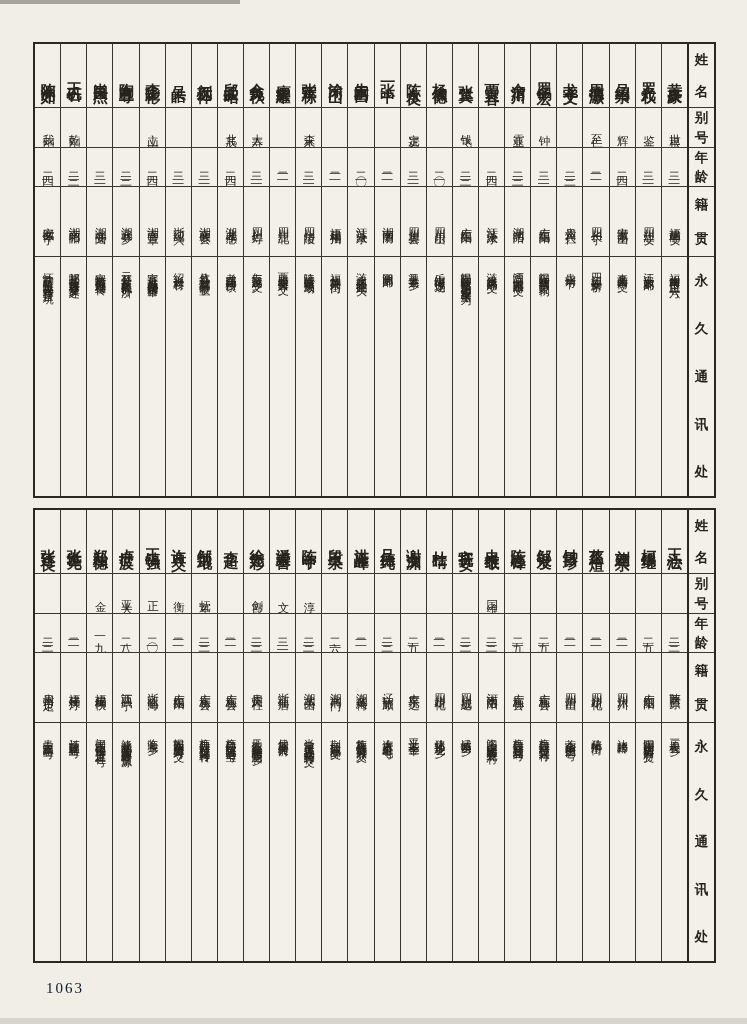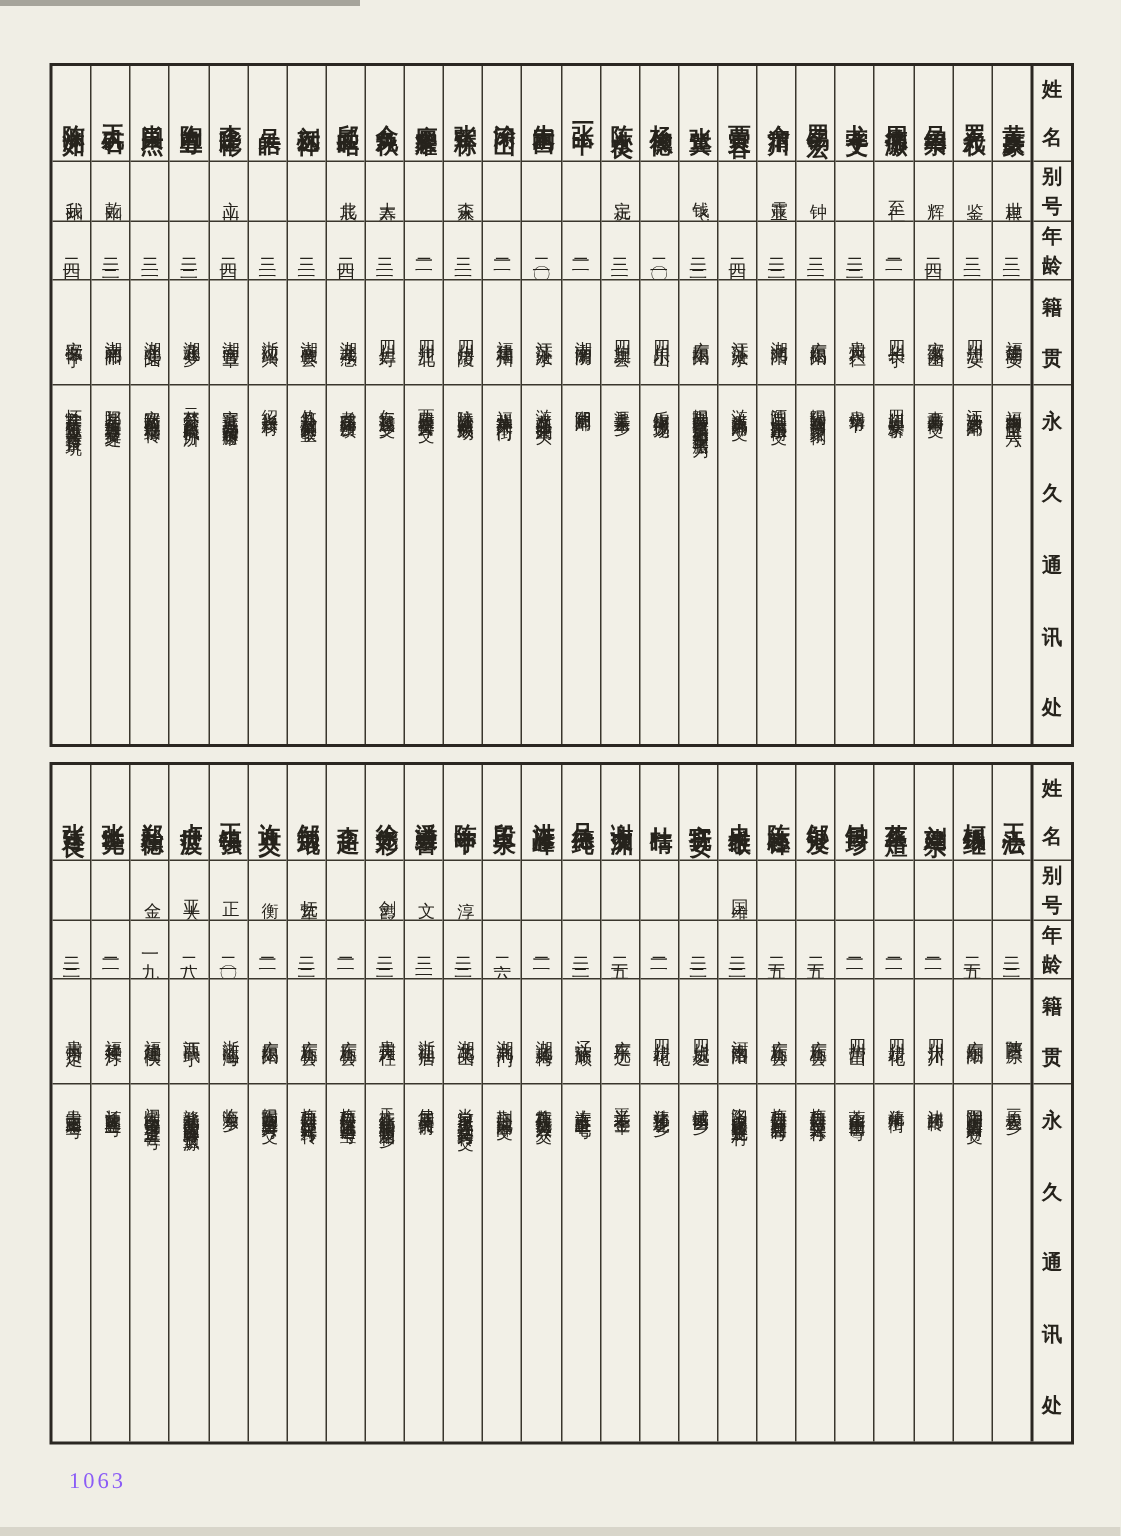--- a/index.html
+++ b/index.html
@@ -51,21 +51,21 @@
   .cell.hdr{padding:0;}
   .spread{
     display:flex;flex-direction:column;justify-content:space-around;align-items:center;
     align-self:stretch;flex:1;height:100%;
     font-size:13.5px;font-weight:700;letter-spacing:0;
   }
   .spread span{display:block;line-height:1;}
 
   .page-number{
     position:absolute;left:46px;top:980px;
-    font-size:15px;letter-spacing:2px;color:#8b5cf6;
+    font-size:15px;letter-spacing:2px;color:#0f172a;
   }
 </style>
 </head>
 <body>
 
 <div class="page">
   <div class="scan-edge"></div>
 
   <div class="dir-table" id="table-0">
     <div class="cols">

